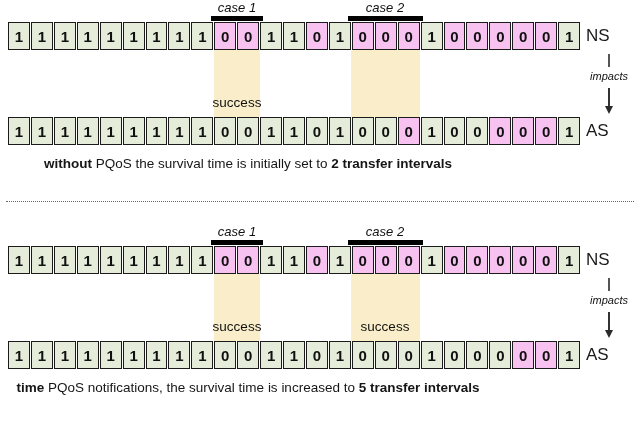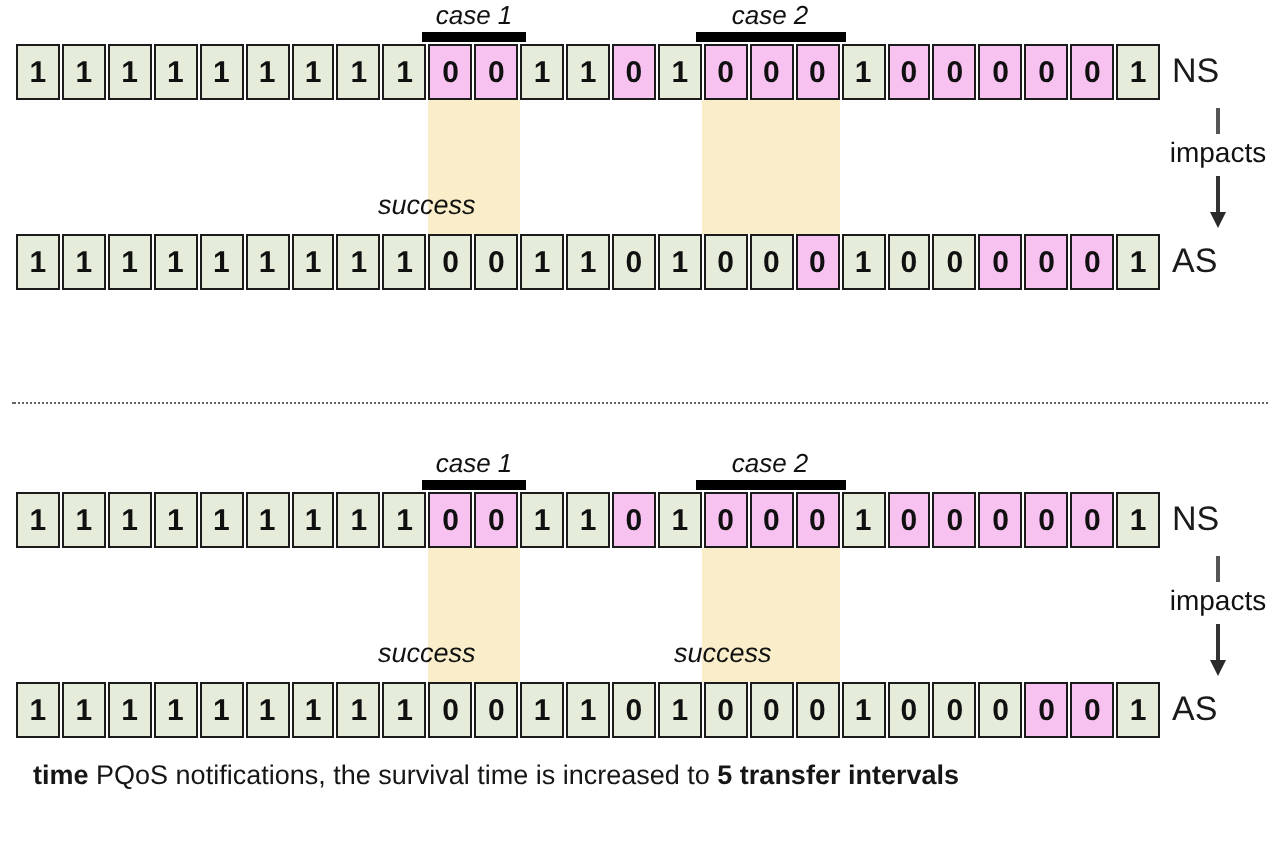--- a/index.html
+++ b/index.html
@@ -4,32 +4,32 @@
 <style>
   html,body{margin:0;padding:0;}
   body{width:640px;height:426px;background:#ffffff;overflow:hidden;position:relative;
        font-family:"Liberation Sans", sans-serif;}
   .stage{position:absolute;left:0;top:0;width:640px;height:426px;}
   .diagram{position:absolute;left:0;width:640px;height:200px;}
   .case-label{position:absolute;top:0;height:15px;text-align:center;
       font-style:italic;font-size:13px;color:#111;line-height:15px;}
   .case-bar{position:absolute;top:16px;height:5px;background:#000;}
   .band{position:absolute;top:50px;height:67px;background:#faeeca;}
-  .result-label{position:absolute;top:93px;height:20px;
-      font-style:italic;font-size:13.5px;color:#111;line-height:20px;z-index:3;}
+  .result-label{position:absolute;top:93px;height:20px;text-align:center;
+      font-size:13.5px;color:#111;line-height:20px;z-index:3;}
   .bitrow{position:absolute;left:8px;width:572px;height:28px;display:flex;gap:1px;z-index:2;}
   .cell{flex:1;border:1.5px solid #1b1b1b;background:var(--green,#e5edda);
       display:flex;align-items:center;justify-content:center;
       font-weight:bold;font-size:15px;color:#101010;}
   .cell.hl{background:var(--pink,#f8c2f0);}
   .row-label{position:absolute;left:586px;width:46px;height:22px;text-align:left;
       font-size:17px;color:#1a1a1a;line-height:22px;}
   .impacts-tick{position:absolute;left:608px;width:1.5px;top:54px;height:13px;background:#555;}
   .impacts-word{position:absolute;left:579px;width:60px;top:68px;height:17px;text-align:center;
-      font-size:14px;color:#111;line-height:17px;}
+      font-style:italic;font-size:11px;color:#111;line-height:17px;}
   .arrow-line{position:absolute;left:608px;width:1.5px;top:88px;height:19px;background:#333;}
   .arrow-head{position:absolute;left:604.5px;top:106px;width:0;height:0;
       border-left:4.5px solid transparent;border-right:4.5px solid transparent;
       border-top:8px solid #2a2a2a;}
   .diagram-caption{position:absolute;left:0;top:154px;width:496px;height:20px;
       text-align:center;font-size:13.5px;color:#161616;line-height:20px;}
   .diagram-caption .b{font-weight:bold;}
   .separator{position:absolute;left:6px;top:201px;width:628px;height:0;
       border-top:1.6px dotted #666;}
   .fig-caption{position:absolute;left:4px;top:409px;width:636px;height:17px;
@@ -108,20 +108,21 @@
         <div class="cell">1</div>
         <div class="cell">0</div>
         <div class="cell">0</div>
         <div class="cell hl">0</div>
         <div class="cell hl">0</div>
         <div class="cell hl">0</div>
         <div class="cell">1</div>
       </div>
     <div class="row-label" style="top:120px;">AS</div>
 
+    <div class="diagram-caption"><span class="b">without</span><span> PQoS the survival time is initially set to </span><span class="b">2 transfer intervals</span></div>
   </div>
 
   <div class="separator"></div>
 
   <div class="diagram" style="top:224px;">
     <div class="case-label" style="left:189px;width:96px;">case 1</div>
     <div class="case-label" style="left:337px;width:96px;">case 2</div>
     <div class="case-bar" style="left:211px;width:52px;"></div>
     <div class="case-bar" style="left:348px;width:75px;"></div>
 

